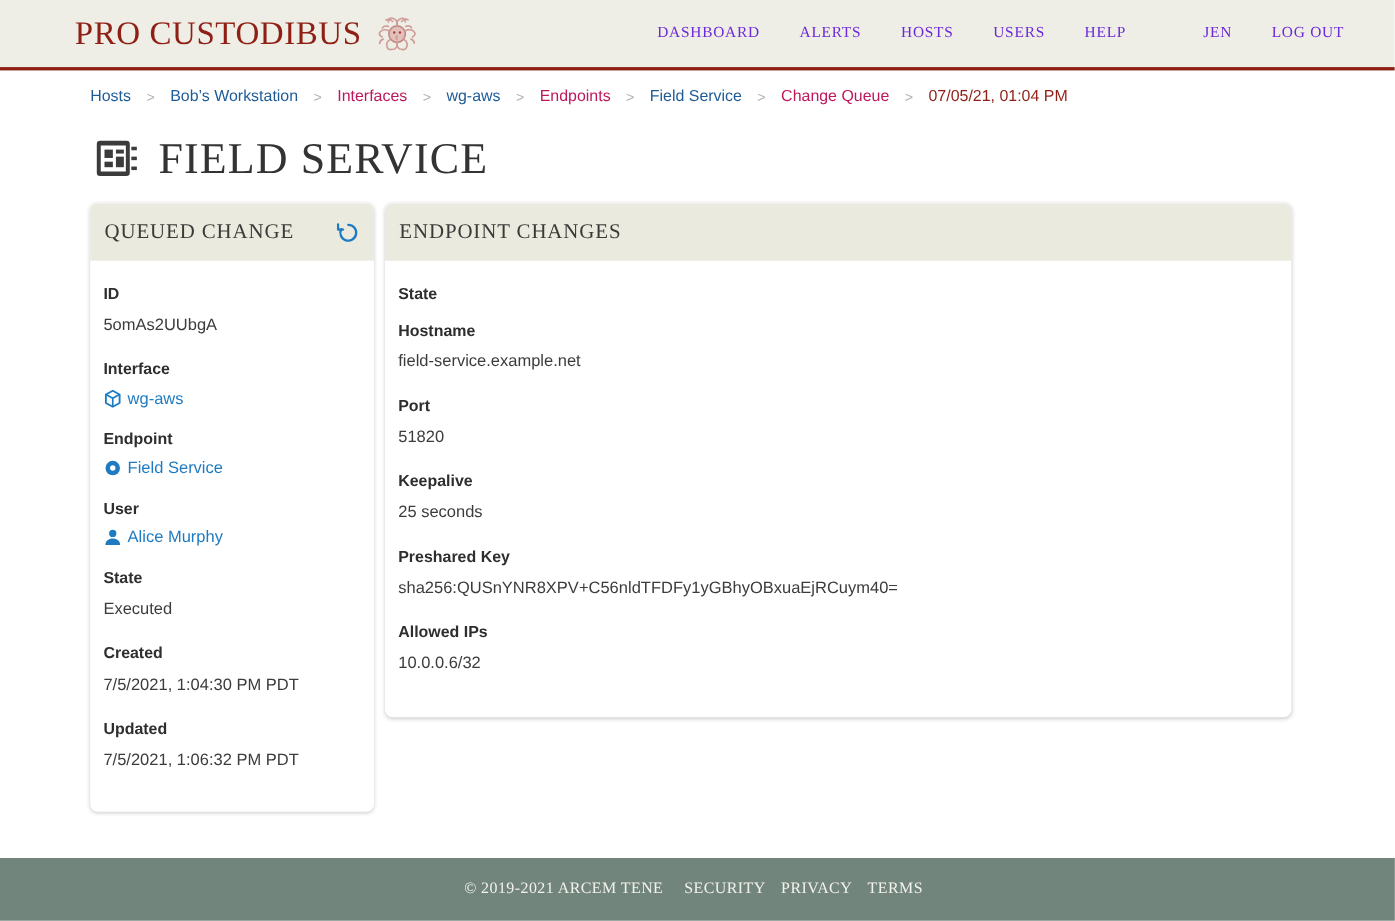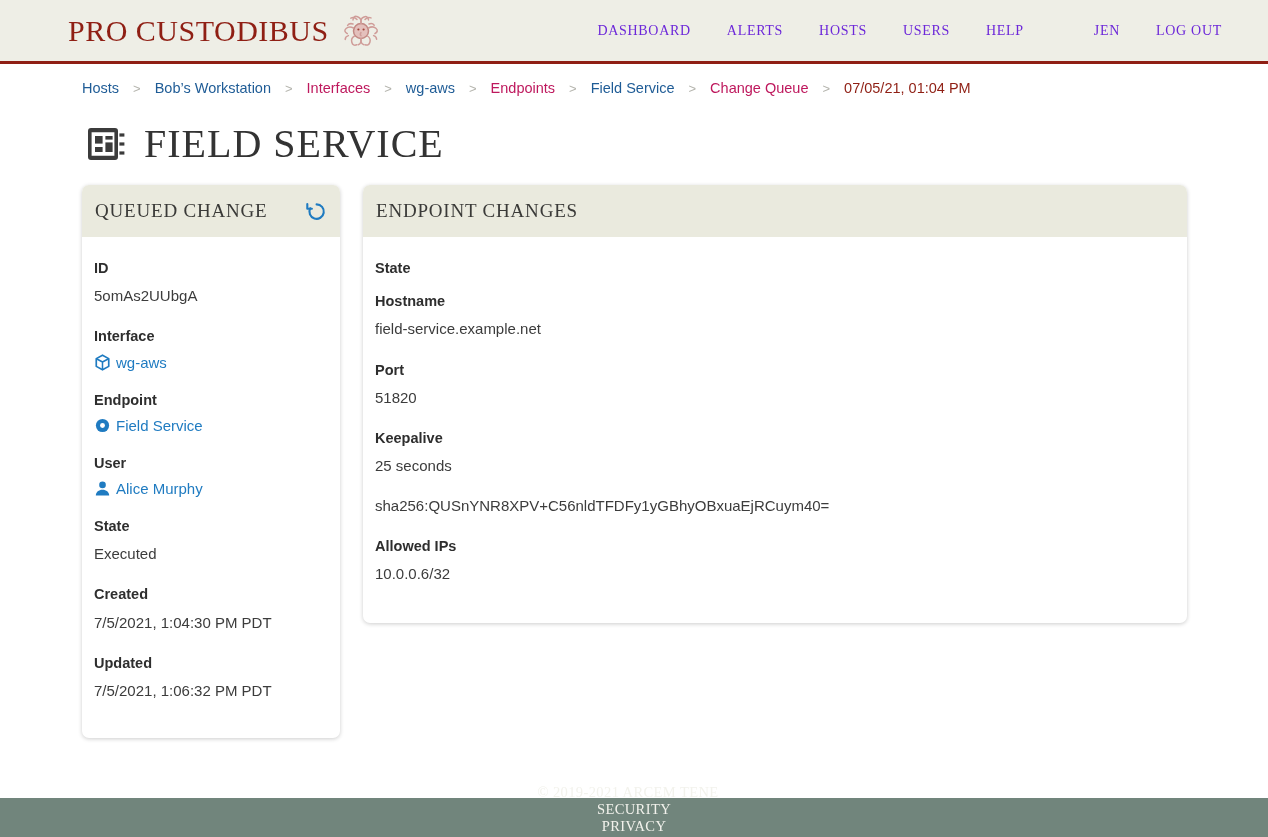--- a/index.html
+++ b/index.html
@@ -100,21 +100,21 @@
     font-weight: 400;
     font-size: 40px;
     letter-spacing: 1px;
     color: #333333;
   }
 
   
   .cards {
     display: flex;
     align-items: flex-start;
-    gap: 23px;
+    gap: 10px;
     padding: 0 0 0 82px;
   }
   .card {
     background: #ffffff;
     border-radius: 7px;
     box-shadow: 0 1px 4px rgba(0,0,0,0.20);
     overflow: hidden;
   }
   .card-left  { width: 258px; }
   .card-right { width: 824px; }
@@ -169,26 +169,25 @@
     padding: 3px 0 10px 0;
   }
   .field-link .lnk-icon { display: inline-flex; width: 17px; height: 17px; }
   .field-link .lnk-icon svg { display:block; }
 
   
   .footer {
     position: absolute;
     left: 0; bottom: 0;
     width: 1268px;
-    height: 39px;
+    height: 57px;
     background: #71857c;
     display: flex;
     align-items: center;
     justify-content: center;
-    flex-direction: column;
   }
   .footer .fcopy, .footer a {
     font-family: "Liberation Serif", serif;
     font-size: 14.5px;
     letter-spacing: 0.4px;
     color: #f2f2ec;
     text-decoration: none;
   }
   .footer .fcopy { margin-right: 12px; }
   .footer a { padding: 0 7px; }
@@ -368,20 +367,21 @@
         <div class="field-label">Port</div>
         <div class="field-value">51820</div>
       </div>
 
       <div class="field">
         <div class="field-label">Keepalive</div>
         <div class="field-value">25 seconds</div>
       </div>
 
       <div class="field">
+        <div class="field-label">Preshared Key</div>
         <div class="field-value">sha256:QUSnYNR8XPV+C56nldTFDFy1yGBhyOBxuaEjRCuym40=</div>
       </div>
 
       <div class="field">
         <div class="field-label">Allowed IPs</div>
         <div class="field-value">10.0.0.6/32</div>
       </div>
 
     </div>
   </section>

